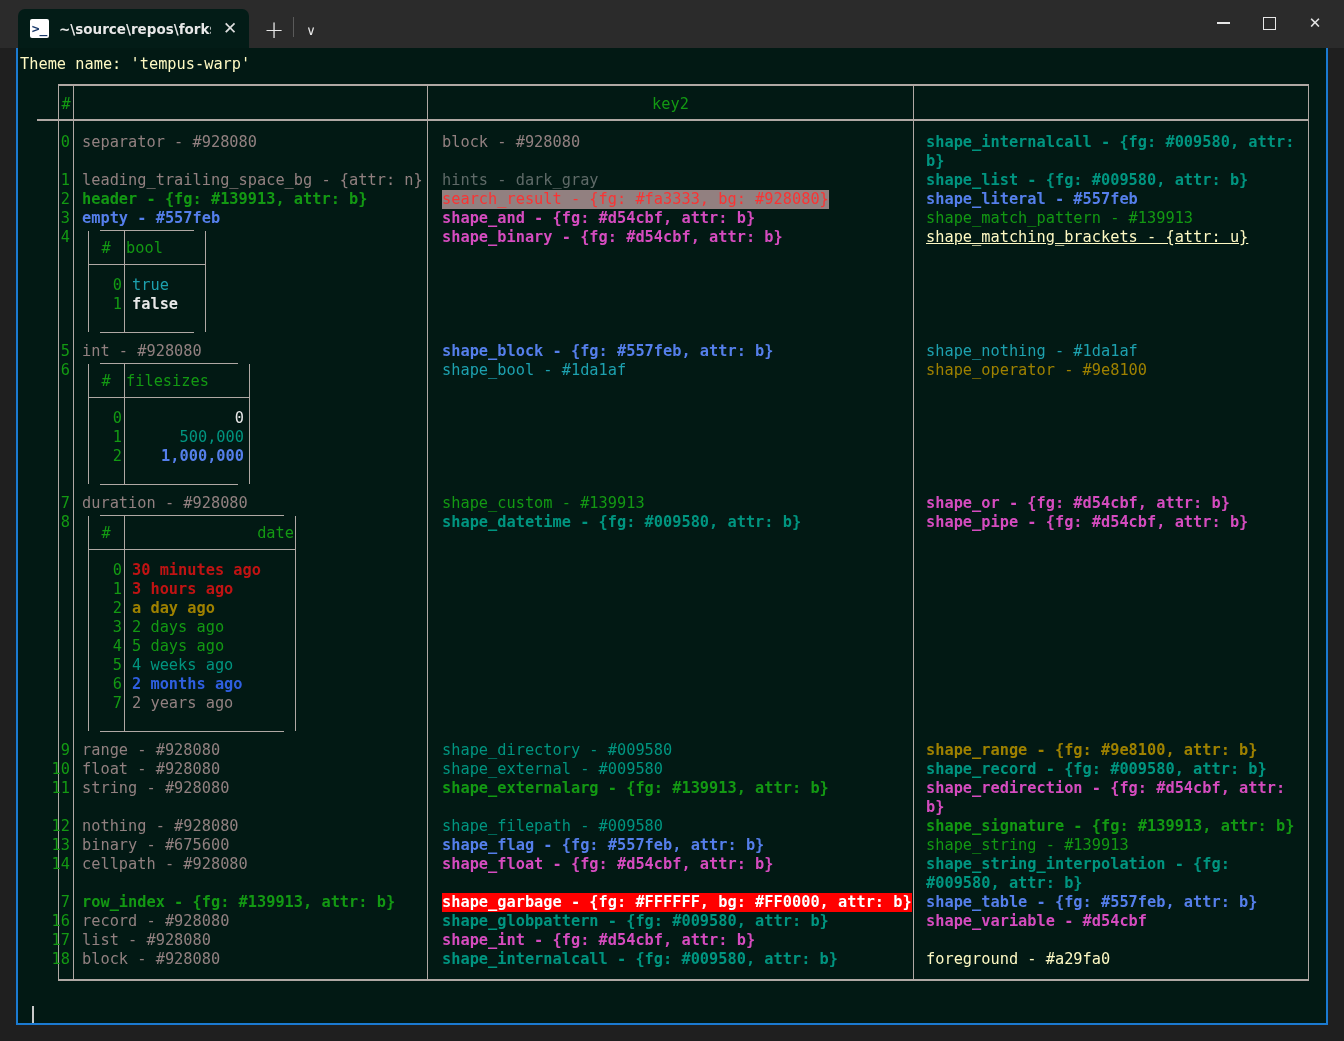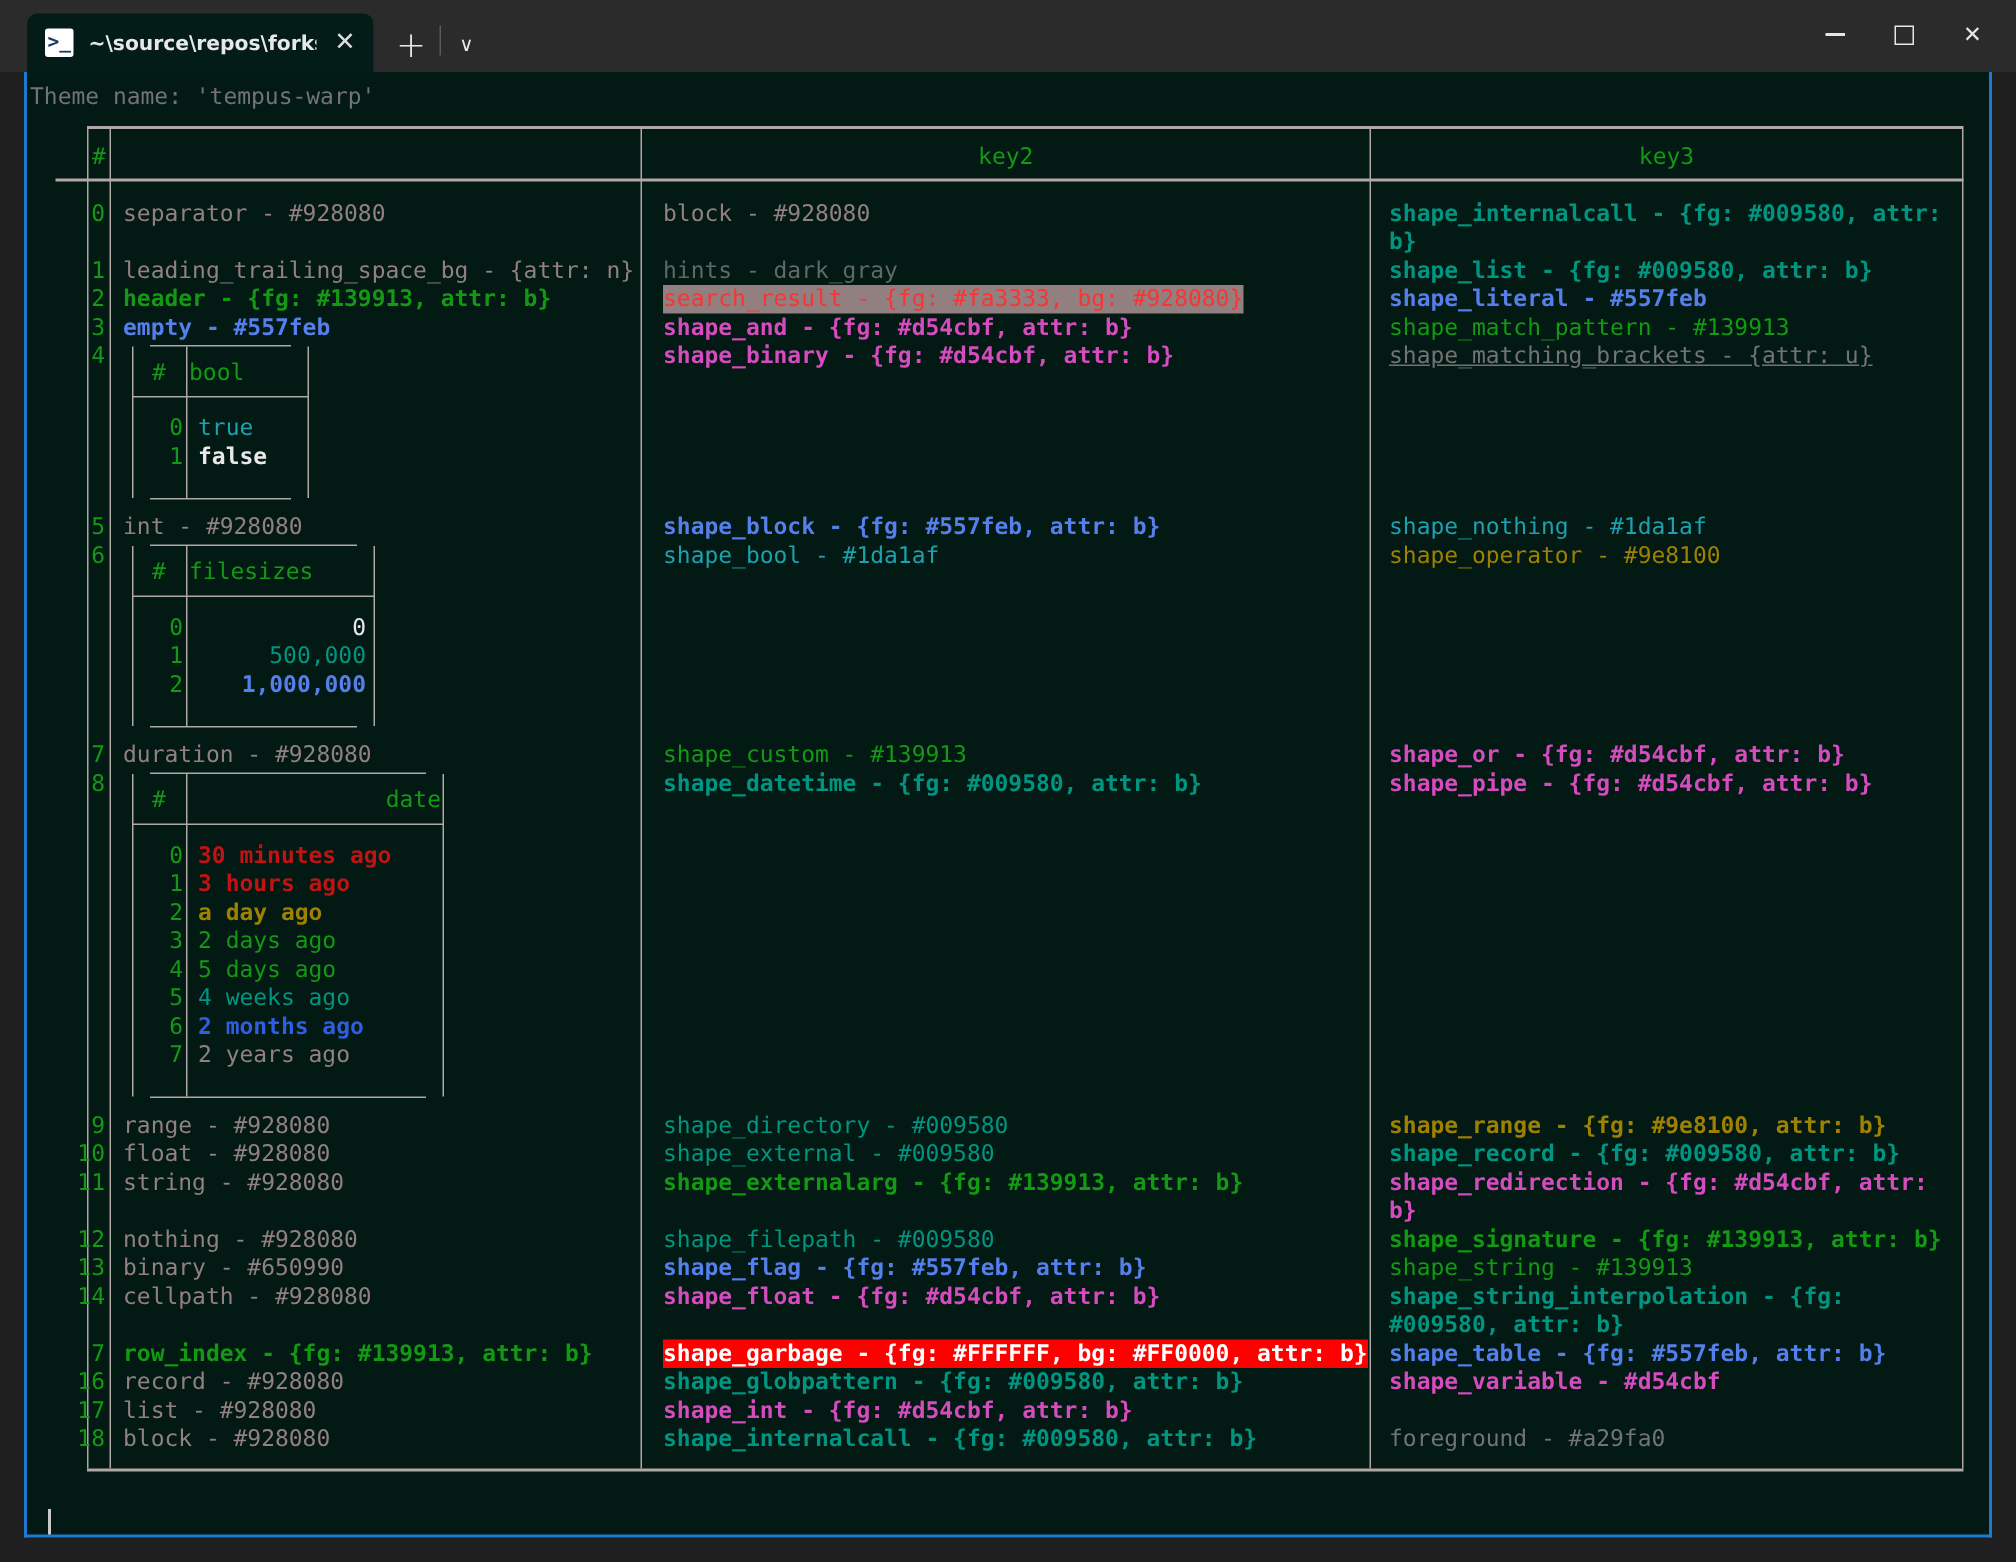--- a/index.html
+++ b/index.html
@@ -120,21 +120,21 @@
   
   .c-gray    { color: #928080; }
   .c-green   { color: #139913; }
   .c-blue    { color: #557feb; }
   .c-magenta { color: #d54cbf; }
   .c-teal    { color: #009580; }
   .c-cyan    { color: #1da1af; }
   .c-yellow  { color: #9e8100; }
   .c-white   { color: #e8e8e8; }
   .c-darkgray{ color: #5f6a68; }
-  .c-fg      { color: #737373; }
+  .c-fg      { color: #fef9c3; }
   .bold      { font-weight: bold; }
   .ul        { text-decoration: underline; }
 
   .hl-search { background: #928080; color: #fa3333; }
   .hl-garbage { background: #ff0000; color: #ffffff; font-weight: bold; }
 
   
   .vline { position: absolute; width: 1px; background: #b0a8a4; }
   .hline { position: absolute; height: 2px; background: #b0a8a4; }
 
@@ -190,21 +190,20 @@
       <div class="hline" style="left:40px; top:931px; width:1251px;"></div>
 
       <div class="vline" style="left:40px; top:38px; height:893px;"></div>
       <div class="vline" style="left:55px; top:38px; height:893px;"></div>
       <div class="vline" style="left:409px; top:38px; height:893px;"></div>
       <div class="vline" style="left:895px; top:38px; height:893px;"></div>
       <div class="vline" style="left:1290px; top:38px; height:893px;"></div>
 
       <div class="abs c-green" style="left:40px; top:47px; width:16px; text-align:center;">#</div>
       <div class="abs c-green" style="left:410px; top:47px; width:485px; text-align:center;">key2</div>
-      <div class="abs c-green" style="left:896px; top:47px; width:394px; text-align:center;">key3</div>
 
       <div class="abs c-green" style="left:24px; top:85px; width:28px; text-align:right;">0</div>
       <div class="abs c-green" style="left:24px; top:123px; width:28px; text-align:right;">1</div>
       <div class="abs c-green" style="left:24px; top:142px; width:28px; text-align:right;">2</div>
       <div class="abs c-green" style="left:24px; top:161px; width:28px; text-align:right;">3</div>
       <div class="abs c-green" style="left:24px; top:180px; width:28px; text-align:right;">4</div>
       <div class="abs c-green" style="left:24px; top:294px; width:28px; text-align:right;">5</div>
       <div class="abs c-green" style="left:24px; top:313px; width:28px; text-align:right;">6</div>
       <div class="abs c-green" style="left:24px; top:446px; width:28px; text-align:right;">7</div>
       <div class="abs c-green" style="left:24px; top:465px; width:28px; text-align:right;">8</div>
@@ -222,21 +221,21 @@
       <div class="abs c-gray" style="left:64px; top:85px;">separator - #928080</div>
       <div class="abs c-gray" style="left:64px; top:123px;">leading_trailing_space_bg - {attr: n}</div>
       <div class="abs c-green bold" style="left:64px; top:142px;">header - {fg: #139913, attr: b}</div>
       <div class="abs c-blue bold" style="left:64px; top:161px;">empty - #557feb</div>
       <div class="abs c-gray" style="left:64px; top:294px;">int - #928080</div>
       <div class="abs c-gray" style="left:64px; top:446px;">duration - #928080</div>
       <div class="abs c-gray" style="left:64px; top:693px;">range - #928080</div>
       <div class="abs c-gray" style="left:64px; top:712px;">float - #928080</div>
       <div class="abs c-gray" style="left:64px; top:731px;">string - #928080</div>
       <div class="abs c-gray" style="left:64px; top:769px;">nothing - #928080</div>
-      <div class="abs c-gray" style="left:64px; top:788px;">binary - #650990</div>
+      <div class="abs c-gray" style="left:64px; top:788px;">binary - #675600</div>
       <div class="abs c-gray" style="left:64px; top:807px;">cellpath - #928080</div>
       <div class="abs c-green bold" style="left:64px; top:845px;">row_index - {fg: #139913, attr: b}</div>
       <div class="abs c-gray" style="left:64px; top:864px;">record - #928080</div>
       <div class="abs c-gray" style="left:64px; top:883px;">list - #928080</div>
       <div class="abs c-gray" style="left:64px; top:902px;">block - #928080</div>
 
       <div class="subtbl" style="left:68px; top:180px; width:122px; height:113px;">
         <div class="hl" style="left:14px; top:2px;  width:94px;"></div>
         <div class="hl" style="left:2px;  top:36px; width:118px;"></div>
         <div class="hl" style="left:14px; top:104px;width:94px;"></div>

